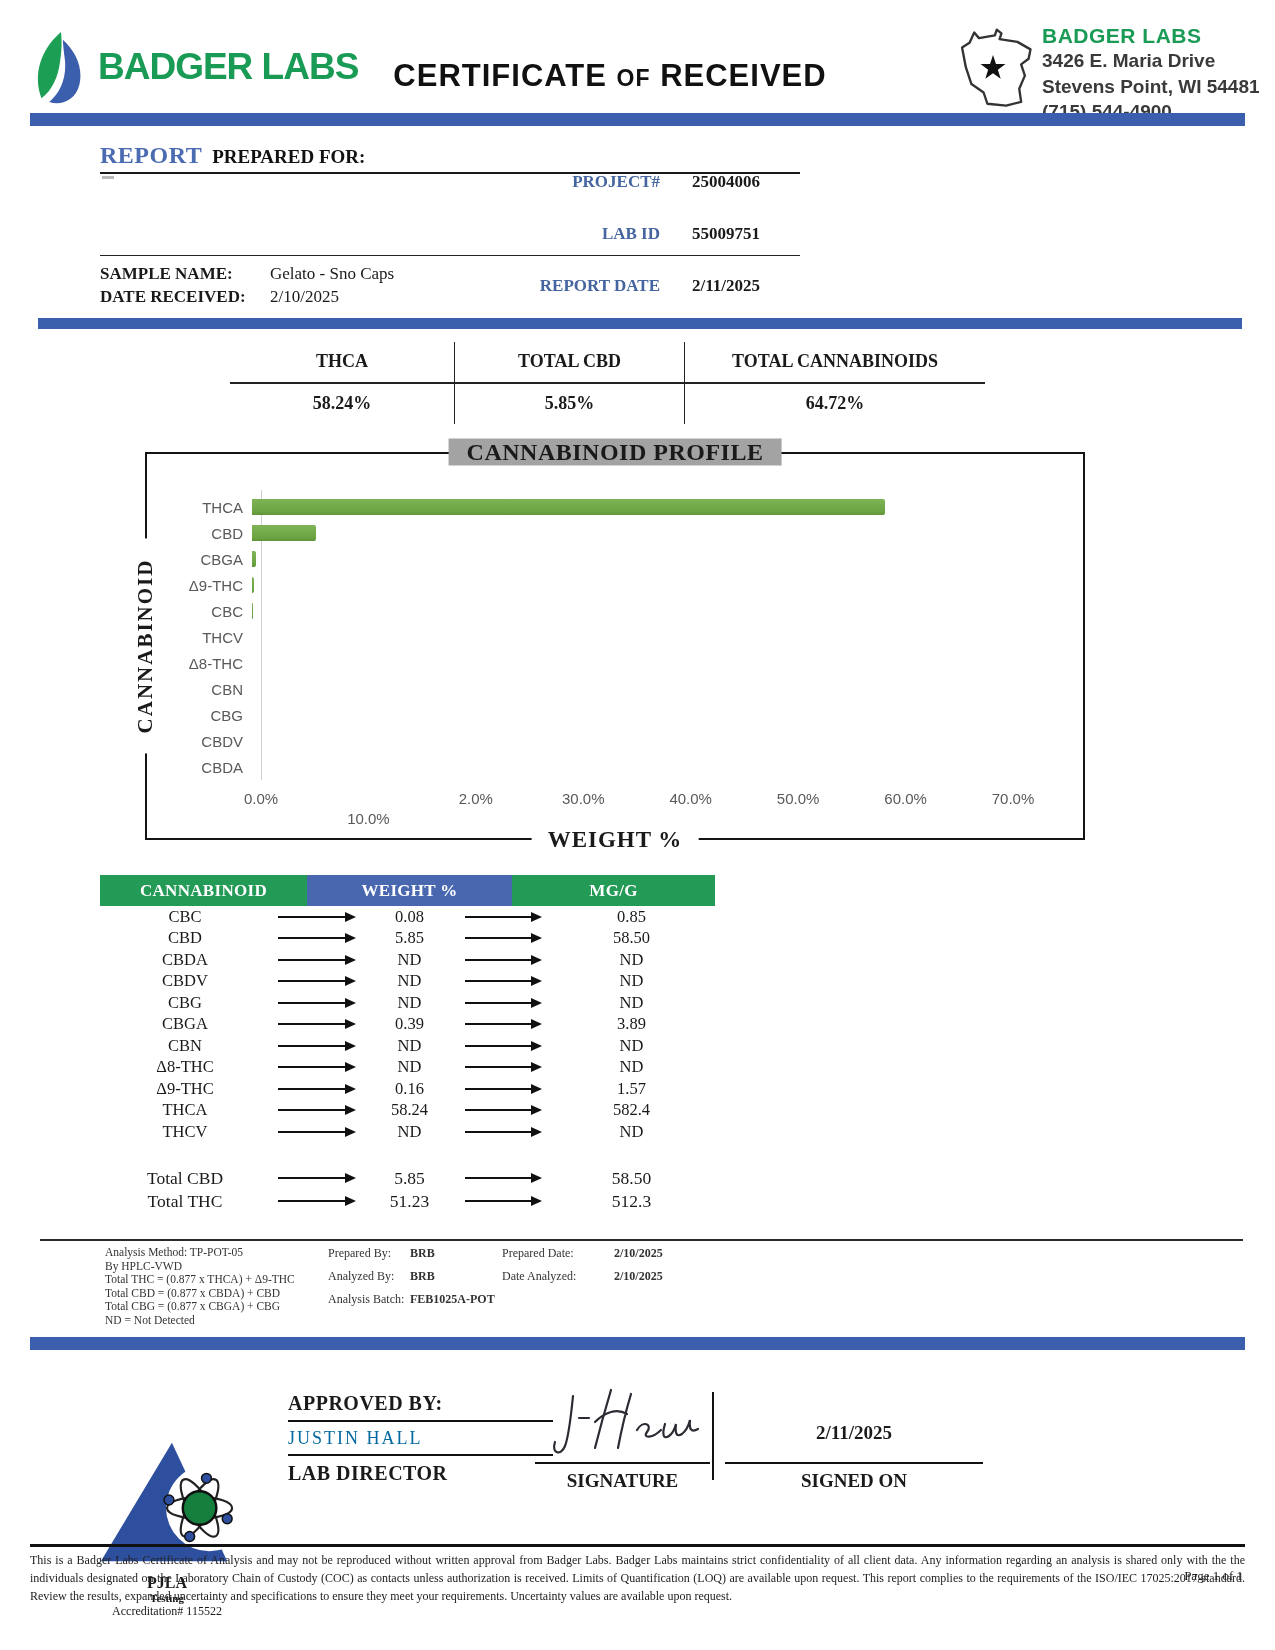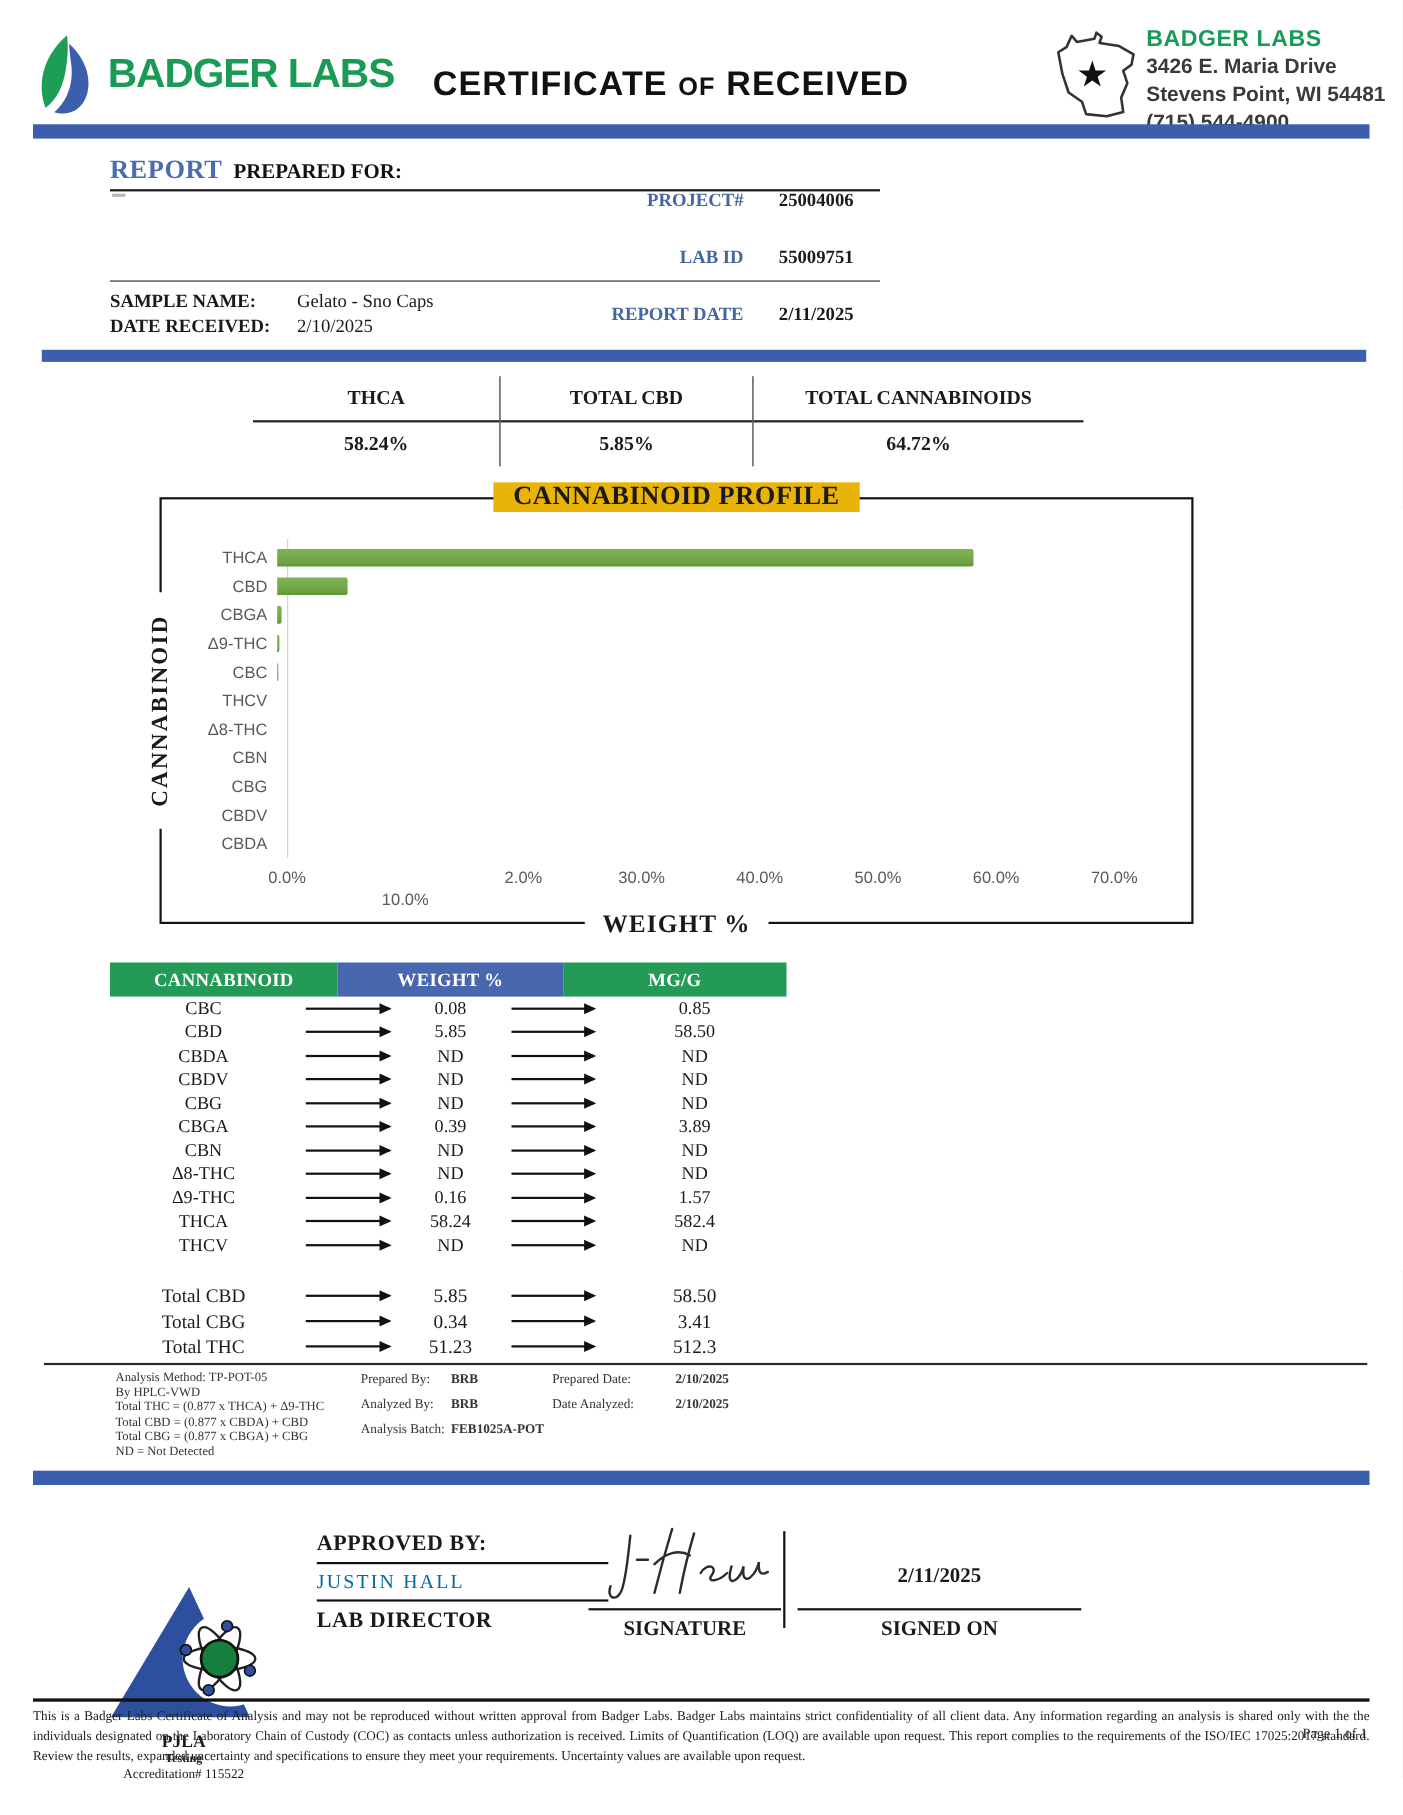--- a/index.html
+++ b/index.html
@@ -21,41 +21,41 @@
   .bar1 { left:30px; right:30px; top:113px; height:13px; }
   .bar2 { left:38px; right:33px; top:318px; height:11px; }
   .bar3 { left:30px; right:30px; top:1337px; height:13px; }
 
   
   .report { position:absolute; left:100px; top:142px; width:700px; }
   .report-heading { border-bottom:2px solid #1a1a1a; padding-bottom:3px; }
   .report-word { color:#4b6cb1; font-weight:bold; font-size:24px; letter-spacing:.5px; }
   .prepared-for { color:#111; font-weight:bold; font-size:19px; margin-left:6px; }
   .redact-dash { position:absolute; left:2px; top:34px; width:12px; height:3px; background:#8a8a8a; opacity:.6; }
-  .report-fields { position:absolute; right:0; top:30px; display:grid; grid-template-columns:auto 92px; column-gap:10px; row-gap:4px;gap:32px; }
+  .report-fields { position:absolute; right:16px; top:30px; display:grid; grid-template-columns:auto 92px; column-gap:10px; row-gap:4px;gap:32px; }
   .rf-label { color:#44659f; font-weight:bold; font-size:17px; text-align:right; }
   .rf-value { color:#1a1a1a; font-weight:bold; font-size:17px; }
   .report-line2 { position:absolute; left:0; right:0; top:113px; border-top:1.5px solid #222; }
   .sample-rows { position:absolute; left:0; top:120px; }
   .sample-row { display:flex; line-height:23px; }
   .sr-label { font-weight:bold; font-size:17px; width:170px; }
   .sr-value { font-size:17px; }
 
   
   .summary { position:absolute; left:230px; top:342px; display:grid; grid-template-columns:225px 230px 300px; }
   .sum-col { border-right:1.5px solid #222; }
   .sum-col:last-child { border-right:none; }
   .sum-label { text-align:center; font-weight:bold; font-size:18px; padding:9px 0 10px; }
   .sum-rule { border-top:2px solid #222; }
   .sum-value { text-align:center; font-weight:bold; font-size:18px; padding:9px 0 10px; }
 
   
   .chart { position:absolute; left:145px; top:452px; width:940px; height:388px; }
   .chart-frame { position:absolute; inset:0; border:2px solid #141414; }
-  .chart-title { position:absolute; top:0; left:50%; transform:translate(-50%,-50%); background:#eab308; padding:0 18px;
+  .chart-title { position:absolute; top:0; left:50%; transform:translate(-50%,-50%); background:#a3a3a3; padding:0 18px;
                  font-weight:bold; font-size:24px; letter-spacing:.5px; white-space:nowrap; }
   .chart-xlabel { position:absolute; bottom:0; left:50%; transform:translate(-50%,50%); background:#fff; padding:0 16px;
                   font-weight:bold; font-size:23px; letter-spacing:1px; white-space:nowrap; }
   .chart-ylabel { position:absolute; left:0; top:50%; transform:translate(-50%,-50%) rotate(-90deg); background:#fff;
                   padding:2px 20px; font-weight:bold; font-size:21px; letter-spacing:2px; white-space:nowrap; }
   .chart-body { position:absolute; left:12px; right:12px; top:42px; bottom:14px; }
   .chart-rows { position:relative; }
   .axis-line { position:absolute; left:104px; top:-4px; bottom:0; width:1px; background:#cfcfcf; }
   .c-row { display:flex; align-items:center; height:26px; }
   .cat-label { width:95px; text-align:right; padding-right:9px; color:#595959;
@@ -406,31 +406,20 @@
           <div class="arrow-cell">
             <div class="arrow"></div>
           </div>
           <div class="tval">5.85</div>
           <div class="arrow-cell">
             <div class="arrow"></div>
           </div>
           <div class="tval">58.50</div>
         </div>
         <div class="trow total">
-          <div class="tname">Total CBG</div>
-          <div class="arrow-cell">
-            <div class="arrow"></div>
-          </div>
-          <div class="tval">0.34</div>
-          <div class="arrow-cell">
-            <div class="arrow"></div>
-          </div>
-          <div class="tval">3.41</div>
-        </div>
-        <div class="trow total">
           <div class="tname">Total THC</div>
           <div class="arrow-cell">
             <div class="arrow"></div>
           </div>
           <div class="tval">51.23</div>
           <div class="arrow-cell">
             <div class="arrow"></div>
           </div>
           <div class="tval">512.3</div>
         </div>

